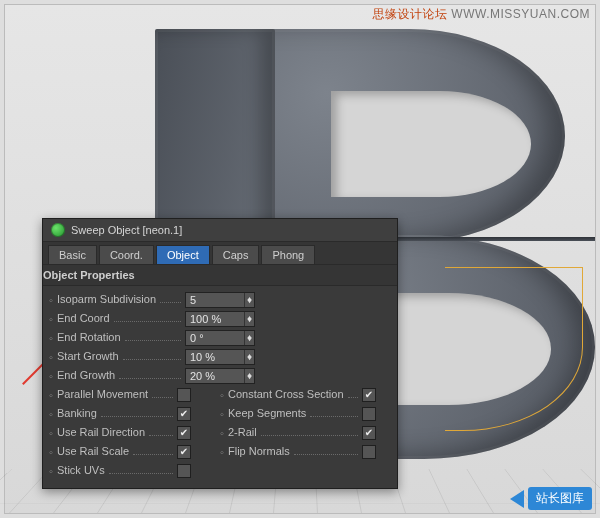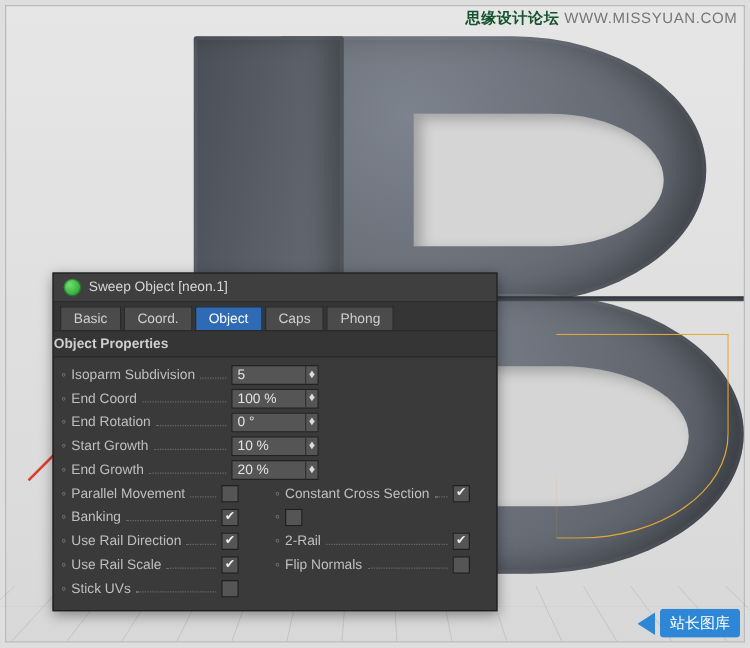--- a/index.html
+++ b/index.html
@@ -83,21 +83,21 @@
     border: 1px solid #e0a838;
     border-bottom-right-radius: 120px 84px;
     border-top-left-radius: 0;
     border-left: none;
   }
   
   .watermark-top {
     position:absolute; top:6px; right:10px;
     font-size:12px; color:#777; letter-spacing:.5px;
   }
-  .watermark-top b { color:#14532d; font-weight:700; }
+  .watermark-top b { color:#c2410c; font-weight:400; }
   .badge-bot {
     position:absolute; right:8px; bottom:8px;
     display:flex; align-items:center; gap:4px;
     color:#fff; font-size:12px;
   }
   .badge-bot .tri { width:0;height:0;border-top:9px solid transparent;border-bottom:9px solid transparent;border-right:14px solid #2d87d6; }
   .badge-bot .pill { background:#2d87d6; padding:3px 8px; border-radius:3px; }
   
   .panel {
     position:absolute; left:42px; top:218px;
@@ -318,20 +318,24 @@
         <div class="row">
           <span class="bullet">◦</span>
           <div class="lbl">
               <span>Constant Cross Section</span>
               <span class="dots"></span>
             </div>
           <span class="chk">✔</span>
         </div>
         <div class="row">
           <span class="bullet">◦</span>
+          <div class="lbl">
+              <span>Keep Segments</span>
+              <span class="dots"></span>
+            </div>
           <span class="chk"></span>
         </div>
         <div class="row">
           <span class="bullet">◦</span>
           <div class="lbl">
               <span>2-Rail</span>
               <span class="dots"></span>
             </div>
           <span class="chk">✔</span>
         </div>

